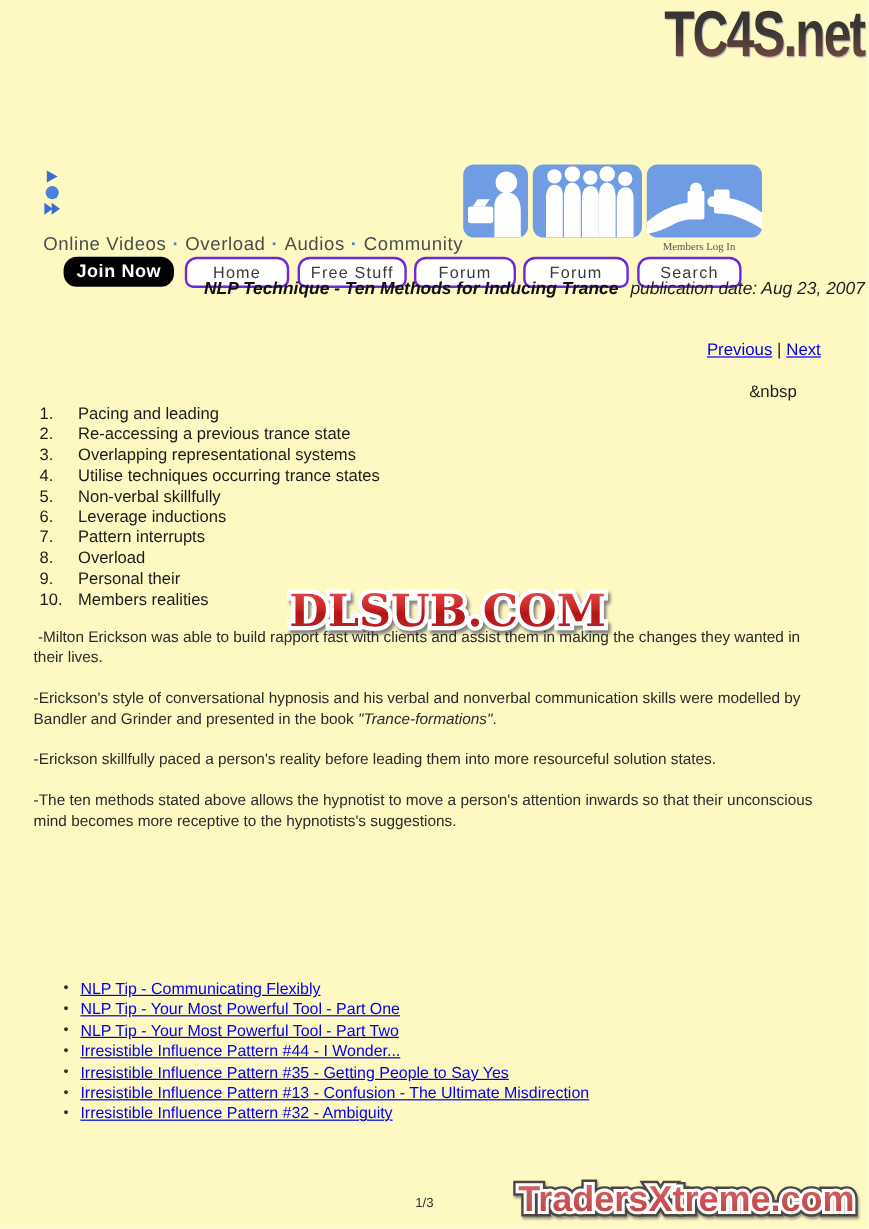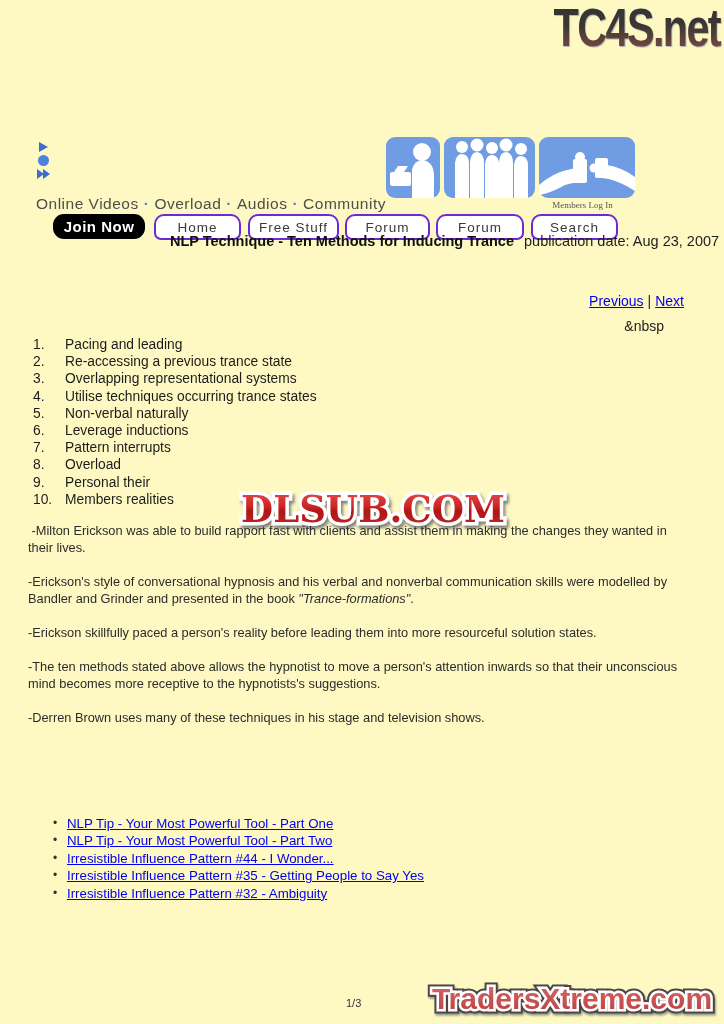--- a/index.html
+++ b/index.html
@@ -33,26 +33,26 @@
 
   
   .join-btn{position:absolute;left:53px;top:214px;width:92px;height:25px;background:#000;
     border-radius:11px;color:#fff;font-weight:bold;font-size:15px;display:flex;
     align-items:center;justify-content:center;letter-spacing:0.5px;cursor:pointer;}
   .tab{position:absolute;top:214px;height:22px;background:#fff;border:2px solid #6d28d9;
     border-radius:10px 10px 7px 7px;display:flex;align-items:center;justify-content:center;
     font-size:13.5px;color:#3a3a3a;letter-spacing:1px;cursor:pointer;}
 
   
-  .title-line{position:absolute;left:170px;top:233px;white-space:nowrap;font-size:14.5px;color:#111;}
+  .title-line{position:absolute;left:170px;top:233px;white-space:nowrap;font-size:14.5px;color:#111;font-style:italic;}
   .title-line .t-bold{font-weight:bold;}
   .title-line .t-pub{margin-left:10px;font-weight:normal;color:#1d1d1d;}
 
   
-  .pager{position:absolute;top:293px;right:40px;font-size:14px;white-space:nowrap;}
+  .pager{position:absolute;top:283px;right:40px;font-size:14px;white-space:nowrap;}
   .pager a{color:#0000ee;text-decoration:underline;cursor:pointer;}
   .pager .pipe{color:#222;margin:0 4px;}
   .nbsp-txt{position:absolute;top:318px;right:60px;font-size:14px;color:#222;}
 
   
   .methods{position:absolute;left:33px;top:336px;font-size:13.8px;color:#1c1c1c;}
   .methods .m-row{display:flex;line-height:17.2px;}
   .methods .m-num{width:32px;flex:none;}
 
   
@@ -166,21 +166,21 @@
     <div class="m-row">
         <span class="m-num">3.</span>
         <span>Overlapping representational systems</span>
       </div>
     <div class="m-row">
         <span class="m-num">4.</span>
         <span>Utilise techniques occurring trance states</span>
       </div>
     <div class="m-row">
         <span class="m-num">5.</span>
-        <span>Non-verbal naturally</span>
+        <span>Non-verbal skillfully</span>
       </div>
     <div class="m-row">
         <span class="m-num">6.</span>
         <span>Leverage inductions</span>
       </div>
     <div class="m-row">
         <span class="m-num">7.</span>
         <span>Pattern interrupts</span>
       </div>
     <div class="m-row">
@@ -207,28 +207,29 @@
       </linearGradient>
     </defs>
     <text x="161" y="37" text-anchor="middle" font-family="DejaVu Serif, serif" font-weight="bold" font-size="37" letter-spacing="0" stroke="#ffffff" stroke-width="7" paint-order="stroke" fill="url(#dlgrad)" style="filter:drop-shadow(2px 3px 1.5px rgba(110,110,110,0.85))">DLSUB.COM</text>
   </svg>
 
   <div class="paras">
     <p> -Milton Erickson was able to build rapport fast with clients and assist them in making the changes they wanted in their lives.</p>
     <p><span>-Erickson's style of conversational hypnosis and his verbal and nonverbal communication skills were modelled by Bandler and Grinder and presented in the book </span><span class="ital">"Trance-formations"</span><span>.</span></p>
     <p>-Erickson skillfully paced a person's reality before leading them into more resourceful solution states.</p>
     <p>-The ten methods stated above allows the hypnotist to move a person's attention inwards so that their unconscious mind becomes more receptive to the hypnotists's suggestions.</p>
-    <p>-Derren Brown uses many of these techniques in his stage and television shows.</p>
   </div>
 
   <ul class="related">
+    <li><a>NLP Tip - Communicating Flexibly</a></li>
     <li><a>NLP Tip - Your Most Powerful Tool - Part One</a></li>
     <li><a>NLP Tip - Your Most Powerful Tool - Part Two</a></li>
     <li><a>Irresistible Influence Pattern #44 - I Wonder...</a></li>
     <li><a>Irresistible Influence Pattern #35 - Getting People to Say Yes</a></li>
+    <li><a>Irresistible Influence Pattern #13 - Confusion - The Ultimate Misdirection</a></li>
     <li><a>Irresistible Influence Pattern #32 - Ambiguity</a></li>
   </ul>
 
   <div class="page-indicator">1/3</div>
 
   <svg class="wm-bottom" viewBox="0 0 296 44">
     <defs>
       <linearGradient id="txgrad" x1="0" y1="0" x2="0" y2="1">
         <stop offset="0" stop-color="#d86868"></stop>
         <stop offset="1" stop-color="#bd3f3f"></stop>

